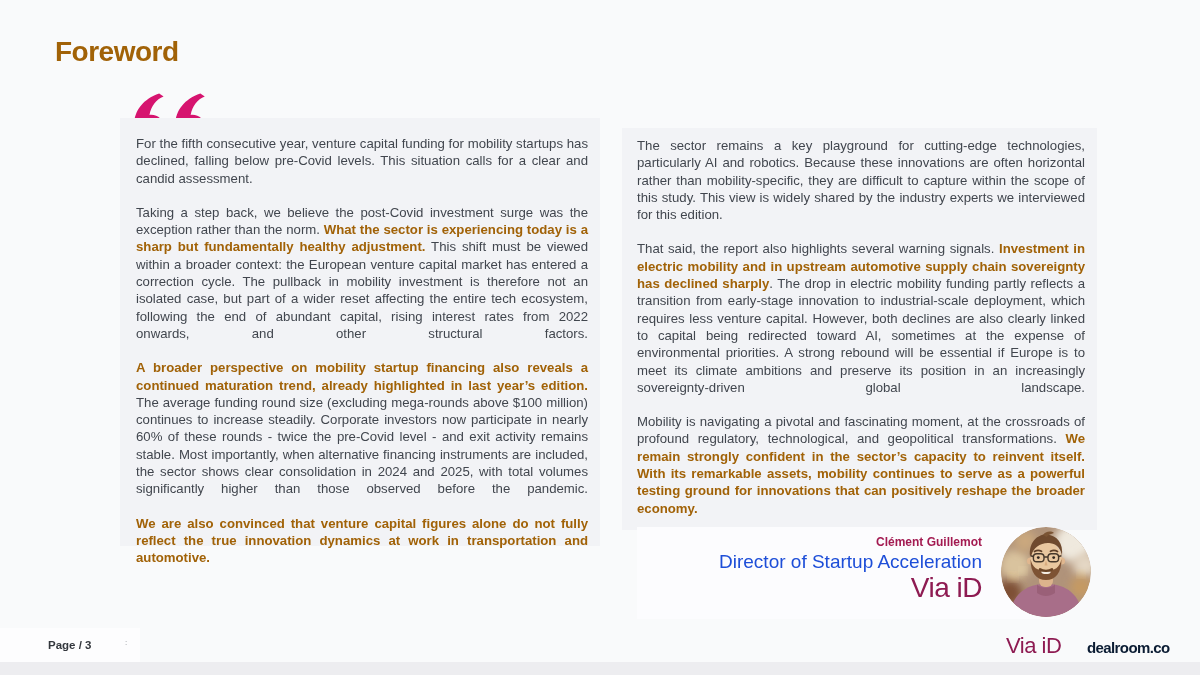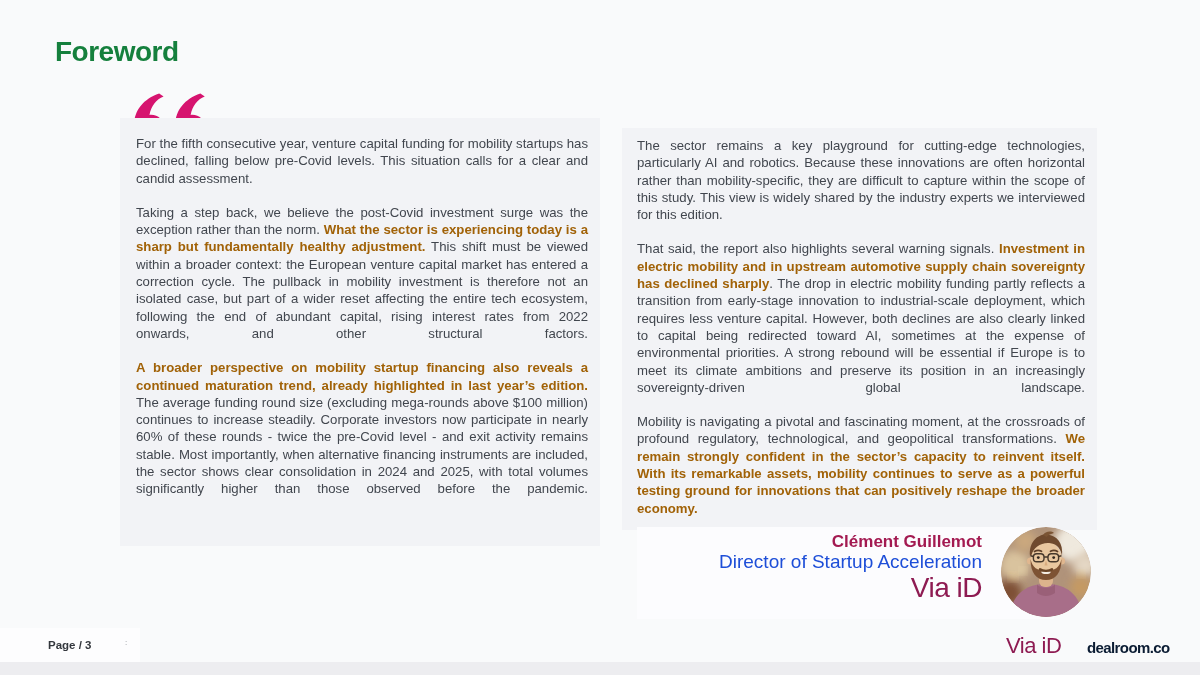--- a/index.html
+++ b/index.html
@@ -5,21 +5,21 @@
   html,body{margin:0;padding:0;}
   body{
     width:1200px;height:675px;position:relative;overflow:hidden;
     background:#f9fafb;
     font-family:"Liberation Sans","DejaVu Sans",sans-serif;
     -webkit-font-smoothing:antialiased;
   }
   .abs{position:absolute;}
   
   .title{
-    left:55px;top:36px;font-size:28px;font-weight:800;color:#15803d;
+    left:55px;top:36px;font-size:28px;font-weight:800;color:#a16207;
     letter-spacing:-0.5px;
   }
   
   .quote{left:116px;top:92px;width:104px;height:72px;}
   .quote svg{display:block;width:104px;height:50px;}
   
   .panel{background:#f2f3f6;}
   .panel-left{left:120px;top:118px;width:480px;height:428px;}
   .panel-right{left:622px;top:128px;width:475px;height:402px;}
   
@@ -32,21 +32,21 @@
   .para{margin:0 0 17px 0;text-align:justify;}
   .para:last-child{margin-bottom:0;}
   .para strong{color:#a16207;font-weight:700;}
   
   .col-left .para:nth-child(2),
   .col-left .para:nth-child(3),
   .col-right .para:nth-child(2){text-align-last:justify;}
   
   .sig-panel{left:637px;top:527px;width:417px;height:92px;background:#fcfcfe;}
   .sig-text{left:637px;top:531px;width:345px;text-align:right;}
-  .sig-name{font-size:17px;font-weight:700;color:#a31a51;line-height:22px;}
+  .sig-name{font-size:12px;font-weight:700;color:#a31a51;line-height:22px;}
   .sig-role{font-size:19px;color:#1d4ed8;line-height:17px;}
   .viaid{
     font-weight:400;color:#8e1b52;letter-spacing:-0.5px;
     font-family:"Liberation Sans",sans-serif;
   }
   .viaid-sig{font-size:28px;line-height:32px;margin-top:2px;}
   .photo{left:1001px;top:527px;width:90px;height:90px;border-radius:50%;overflow:hidden;}
   .photo svg{display:block;}
   
   .page-band{left:0;top:628px;width:140px;height:37px;background:#fdfdfe;}
@@ -73,20 +73,21 @@
   </svg>
 </div>
 
 <div class="abs panel panel-left"></div>
 <div class="abs panel panel-right"></div>
 
 <div class="abs coltext col-left">
     <p class="para"><span>For the fifth consecutive year, venture capital funding for mobility startups has declined, falling below pre-Covid levels. This situation calls for a clear and candid assessment.</span></p>
     <p class="para"><span>Taking a step back, we believe the post-Covid investment surge was the exception rather than the norm. </span><strong>What the sector is experiencing today is a sharp but fundamentally healthy adjustment.</strong><span> This shift must be viewed within a broader context: the European venture capital market has entered a correction cycle. The pullback in mobility investment is therefore not an isolated case, but part of a wider reset affecting the entire tech ecosystem, following the end of abundant capital, rising interest rates from 2022 onwards, and other structural factors.</span></p>
     <p class="para"><strong>A broader perspective on mobility startup financing also reveals a continued maturation trend, already highlighted in last year’s edition.</strong><span> The average funding round size (excluding mega-rounds above $100 million) continues to increase steadily. Corporate investors now participate in nearly 60% of these rounds - twice the pre-Covid level - and exit activity remains stable. Most importantly, when alternative financing instruments are included, the sector shows clear consolidation in 2024 and 2025, with total volumes significantly higher than those observed before the pandemic.</span></p>
+    <p class="para"><strong>We are also convinced that venture capital figures alone do not fully reflect the true innovation dynamics at work in transportation and automotive.</strong></p>
   </div>
 <div class="abs coltext col-right">
     <p class="para"><span>The sector remains a key playground for cutting-edge technologies, particularly AI and robotics. Because these innovations are often horizontal rather than mobility-specific, they are difficult to capture within the scope of this study. This view is widely shared by the industry experts we interviewed for this edition.</span></p>
     <p class="para"><span>That said, the report also highlights several warning signals. </span><strong>Investment in electric mobility and in upstream automotive supply chain sovereignty has declined sharply</strong><span>. The drop in electric mobility funding partly reflects a transition from early-stage innovation to industrial-scale deployment, which requires less venture capital. However, both declines are also clearly linked to capital being redirected toward AI, sometimes at the expense of environmental priorities. A strong rebound will be essential if Europe is to meet its climate ambitions and preserve its position in an increasingly sovereignty-driven global landscape.</span></p>
     <p class="para"><span>Mobility is navigating a pivotal and fascinating moment, at the crossroads of profound regulatory, technological, and geopolitical transformations. </span><strong>We remain strongly confident in the sector’s capacity to reinvent itself. With its remarkable assets, mobility continues to serve as a powerful testing ground for innovations that can positively reshape the broader economy.</strong></p>
     <p class="para"><strong>We hope you enjoy the read!</strong></p>
   </div>
 
 <div class="abs sig-panel"></div>
 <div class="abs sig-text">

